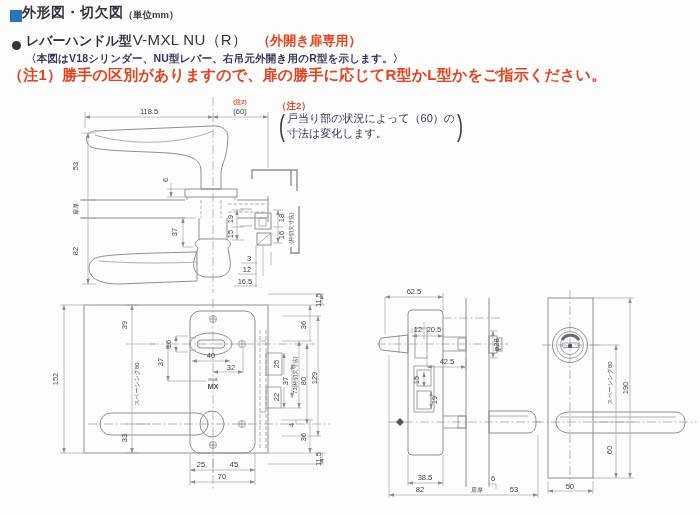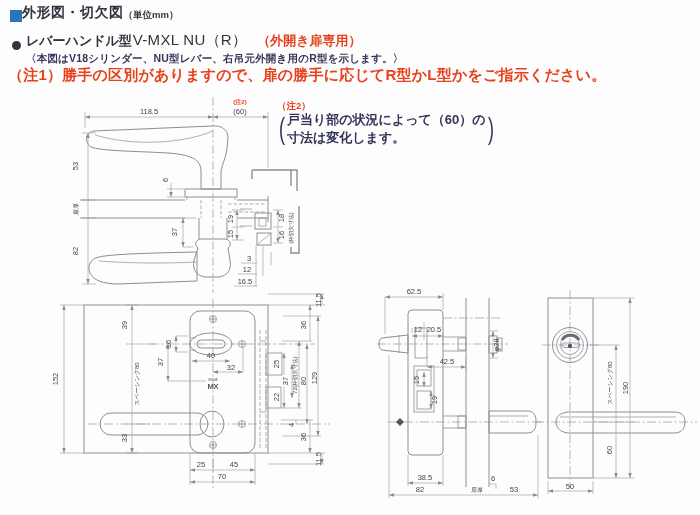--- a/index.html
+++ b/index.html
@@ -20,21 +20,21 @@
   .prod-jp{font-size:13px;font-weight:bold;color:#33333f;}
   .prod-model{font-size:15px;font-weight:normal;color:#33333f;letter-spacing:.3px;}
   .prod-red{font-size:13px;font-weight:bold;color:#e8401c;margin-left:9px;}
   .desc{left:26px;top:52px;font-size:10.5px;font-weight:bold;color:#34345a;letter-spacing:.2px;}
   .note1{left:8px;top:66px;font-size:15px;font-weight:bold;color:#e8401c;letter-spacing:.2px;}
   
   .note2{left:277px;top:100px;}
   .note2-label{font-size:9.5px;font-weight:bold;color:#e8401c;}
   .note2-body{display:flex;align-items:center;margin-top:-2px;}
   .paren{font-size:30px;font-weight:100;color:#34345a;line-height:1;transform:scaleX(.6);}
-  .note2-lines{font-size:13px;font-weight:bold;color:#34345a;line-height:1.4;}
+  .note2-lines{font-size:11px;font-weight:normal;color:#34345a;line-height:1.4;}
   svg text{fill:#42424e;font-size:7.5px;font-family:"Liberation Sans","DejaVu Sans",sans-serif;}
   svg .red{fill:#e8401c;font-weight:bold;}
   svg .sm{font-size:6px;}
   svg .xs{font-size:5.5px;}
 </style>
 </head>
 <body>
 
 <div class="abs hdr">
   <span class="sq"></span>

